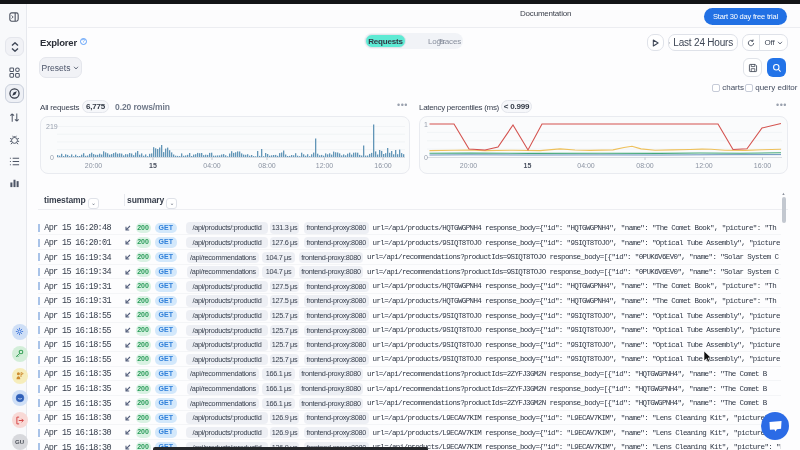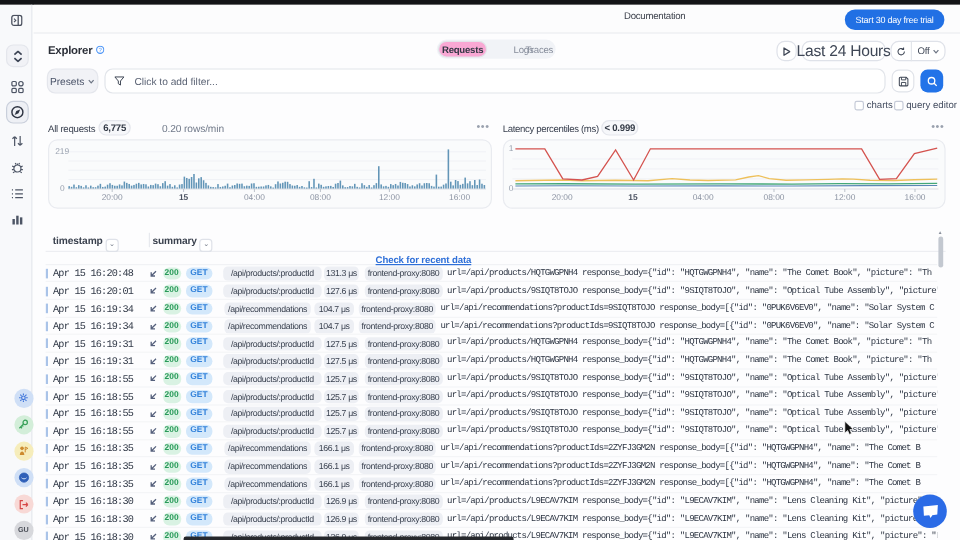--- a/index.html
+++ b/index.html
@@ -5,32 +5,32 @@
 html,body{width:800px;height:450px;overflow:hidden;background:#fff;font-family:"Liberation Sans",sans-serif;}
 .abs{position:absolute;}
 #page{position:relative;width:800px;height:450px;background:#fdfdfe;overflow:hidden;}
 #topbar{position:absolute;left:0;top:0;width:800px;height:4px;background:#131417;}
 #sidebar{position:absolute;left:0;top:4px;width:27px;height:446px;background:#f8f9fb;border-right:1px solid #e7e9ee;}
 #hdr{position:absolute;left:28px;top:4px;width:772px;height:24px;background:#fcfcfd;border-bottom:1px solid #ecedf1;}
 .hlink{position:absolute;top:9px;font-size:8px;letter-spacing:-0.2px;color:#3a3f4a;white-space:nowrap;}
 .pillbtn{position:absolute;border-radius:9px;font-size:8px;letter-spacing:-0.2px;display:flex;align-items:center;justify-content:center;white-space:nowrap;}
 #explorer-t{position:absolute;left:40px;top:36.5px;font-size:9.5px;font-weight:700;color:#2b2f38;letter-spacing:-0.2px;}
 #seg{position:absolute;left:364px;top:33px;width:99px;height:16px;background:#f1f3f7;border-radius:8px;}
-#seg .on{position:absolute;left:1px;top:1px;width:41px;height:14px;background:#f9a8d4;border:1px solid #e3e5ea;border-radius:7px;font-size:8px;font-weight:600;color:#333845;display:flex;align-items:center;justify-content:center;letter-spacing:-0.2px;}
+#seg .on{position:absolute;left:1px;top:1px;width:41px;height:14px;background:#5eead4;border:1px solid #e3e5ea;border-radius:7px;font-size:8px;font-weight:600;color:#333845;display:flex;align-items:center;justify-content:center;letter-spacing:-0.2px;}
 #seg .off{position:absolute;top:0;height:16px;font-size:8px;color:#878e9c;display:flex;align-items:center;letter-spacing:-0.2px;}
 .ctrl{position:absolute;top:34px;height:17px;border:1px solid #dfe2e9;background:#fff;border-radius:7px;display:flex;align-items:center;justify-content:center;font-size:8px;color:#3f4756;white-space:nowrap;letter-spacing:-0.2px;}
 #presets{position:absolute;left:39px;top:57px;width:43px;height:21px;background:#f1f2f6;border:1px solid #e4e6ec;border-radius:7px;font-size:8.5px;color:#4a5368;display:flex;align-items:center;justify-content:center;}
 #filterbox{position:absolute;left:87px;top:57px;width:651px;height:21px;background:#fff;border:1px solid #e2e5ea;border-radius:7px;display:flex;align-items:center;font-size:8.5px;color:#5b6374;}
 #savebtn{position:absolute;left:743px;top:58px;width:19px;height:19px;border:1px solid #e0e3e9;border-radius:6px;background:#fff;display:flex;align-items:center;justify-content:center;}
 #searchbtn{position:absolute;left:767px;top:58px;width:19px;height:19px;border-radius:6px;background:#2273e8;display:flex;align-items:center;justify-content:center;}
 .cbrow{position:absolute;top:83px;font-size:8px;color:#434c5f;white-space:nowrap;}
 .cb{width:8px;height:8px;border:1px solid #c6cbd8;border-radius:2px;background:#fff;display:inline-block;vertical-align:-1.5px;}
 .cardtitle{position:absolute;font-size:8px;font-weight:400;color:#3a4150;letter-spacing:-0.2px;}
 .badge{position:absolute;border:1px solid #e4e6ec;background:#f6f7fa;border-radius:8px;font-size:8px;font-weight:700;color:#333a46;display:flex;align-items:center;justify-content:center;letter-spacing:-0.2px;}
-.gray{font-weight:400;color:#717a8a;font-size:8.5px;position:absolute;letter-spacing:-0.1px;margin-left:20px;}
+.gray{font-weight:700;color:#717a8a;font-size:8.5px;position:absolute;letter-spacing:-0.1px;}
 .dots{position:absolute;color:#9aa1ae;font-size:9px;letter-spacing:0.5px;}
 .card{position:absolute;top:116px;height:58px;background:#fafbfc;border:1px solid #e9ebf0;border-radius:8px;}
 .ylab{position:absolute;font-size:7px;color:#98a0ae;}
 .xlab{position:absolute;top:161.5px;font-size:7px;color:#8b93a2;transform:translateX(-50%);white-space:nowrap;}
 .xlab.b{color:#4a5160;font-weight:700;}
 #wrapline{position:absolute;left:0;top:182px;width:784px;height:13px;font-size:8px;color:#3b79e0;text-align:right;}
 #thead{position:absolute;left:38px;top:191px;width:750px;height:18.5px;font-size:8.5px;font-weight:700;color:#3a414e;border-bottom:1px solid #edeef2;letter-spacing:-0.1px;}
 .sortbox{display:inline-block;width:11px;height:11px;border:1px solid #dfe2e9;border-radius:3px;background:#fff;vertical-align:-2px;text-align:center;line-height:8px;font-size:6px;color:#6b7382;font-weight:400;}
 #linkrow{position:absolute;left:38px;top:209.5px;width:743px;height:11.2px;border-bottom:1px solid #f1f2f5;}
 #linkrow a{position:absolute;left:275px;top:2.5px;font-size:8px;color:#2e6fd8;font-weight:700;text-decoration:underline;letter-spacing:-0.1px;}
@@ -155,45 +155,39 @@
         <path d="M1.5 1 L7 4.5 L1.5 8 Z" fill="none" stroke="#3f4756" stroke-width="1.2" stroke-linejoin="round"></path>
       </svg>
   </div>
   <div class="ctrl" style="left:668px;width:70px;">
     <svg width="8" height="8" viewBox="0 0 12 12" style="margin-right:3px">
         <rect x="1" y="2" width="10" height="9" rx="1.5" fill="none" stroke="#3f4756" stroke-width="1.2"></rect>
         <line x1="1" y1="5" x2="11" y2="5" stroke="#3f4756" stroke-width="1.2"></line>
         <line x1="3.5" y1="0.8" x2="3.5" y2="3" stroke="#3f4756" stroke-width="1.2"></line>
         <line x1="8.5" y1="0.8" x2="8.5" y2="3" stroke="#3f4756" stroke-width="1.2"></line>
       </svg>
-    <span style="font-size:13px;">Last 24 Hours</span> 
+    <span style="font-size:10px;">Last 24 Hours</span> 
       <svg width="6" height="4" viewBox="0 0 6 4" style="margin-left:3px;">
         <path d="M1 0.8 L3 3 L5 0.8" fill="none" stroke="#6b7382" stroke-width="1"></path>
       </svg>
   </div>
   <div class="ctrl" style="left:742px;width:46px;">
     <svg width="8" height="8" viewBox="0 0 12 12">
         <path d="M10 6a4 4 0 1 1-1.2-2.8M9 0.8 L9 3.4 L6.4 3.4" fill="none" stroke="#3f4756" stroke-width="1.3"></path>
       </svg>
     <span style="border-left:1px solid #e2e5ea;height:16px;margin-left:4px;"></span>
     <span style="margin-left:5px;">Off</span>
       <svg width="6" height="4" viewBox="0 0 6 4" style="margin-left:3px;">
         <path d="M1 0.8 L3 3 L5 0.8" fill="none" stroke="#6b7382" stroke-width="1"></path>
       </svg>
   </div>
 
   <div id="presets">Presets <svg width="6" height="4" viewBox="0 0 6 4" style="margin-left:3px;">
         <path d="M1 0.8 L3 3 L5 0.8" fill="none" stroke="#6b7382" stroke-width="1"></path>
       </svg></div>
-  <div id="filterbox">
-    <svg width="9" height="9" viewBox="0 0 12 12" style="margin:0 8px 0 7px;">
-        <path d="M1 1.5 H11 L7.2 6 V10.5 L4.8 9 V6 Z" fill="none" stroke="#3e4654" stroke-width="1.1" stroke-linejoin="round"></path>
-      </svg>
-    Click to add filter...
-  </div>
   <div id="savebtn">
     <svg width="10" height="10" viewBox="0 0 14 14">
         <path d="M2 3a1 1 0 0 1 1-1h7l2 2v7a1 1 0 0 1-1 1H3a1 1 0 0 1-1-1Z" fill="none" stroke="#3e4654" stroke-width="1.2"></path>
         <path d="M4.5 2v3h5V2" fill="none" stroke="#3e4654" stroke-width="1.1"></path>
         <path d="M4.5 12V8h5v4" fill="none" stroke="#3e4654" stroke-width="1.1"></path>
       </svg>
   </div>
   <div id="searchbtn">
     <svg width="10" height="10" viewBox="0 0 14 14">
         <circle cx="6" cy="6" r="3.8" fill="none" stroke="#fff" stroke-width="1.5"></circle>
@@ -442,23 +436,20 @@
   <div class="xlab" style="left:645px;">08:00</div>
   <div class="xlab" style="left:704px;">12:00</div>
   <div class="xlab" style="left:762.5px;">16:00</div>
 
 
   <div id="thead">
     <span style="position:absolute;left:6px;top:4px;">timestamp <span class="sortbox">⌄</span></span>
     <span style="position:absolute;left:85.5px;top:3px;width:1px;height:12px;background:#e7e9ee;"></span>
     <span style="position:absolute;left:89px;top:4px;">summary <span class="sortbox">⌄</span></span>
   </div>
-  <div id="linkrow">
-      <a>Check for recent data</a>
-    </div>
 
   <div class="row" style="top:220.70px;">
   <div class="rb"></div>
   <span class="ts">Apr 15 16:20:48</span>
   <svg class="arw" width="6" height="6" viewBox="0 0 6 6">
         <path d="M5 1 L1.4 4.6 M1 1.8 V5 H4.2" stroke="#55607c" stroke-width="1.1" fill="none"></path>
       </svg>
   <span class="b200">200</span>
   <span class="bget">GET</span>
   <span class="pill" style="left:148px;width:82px;">/api/products/:productId</span>

